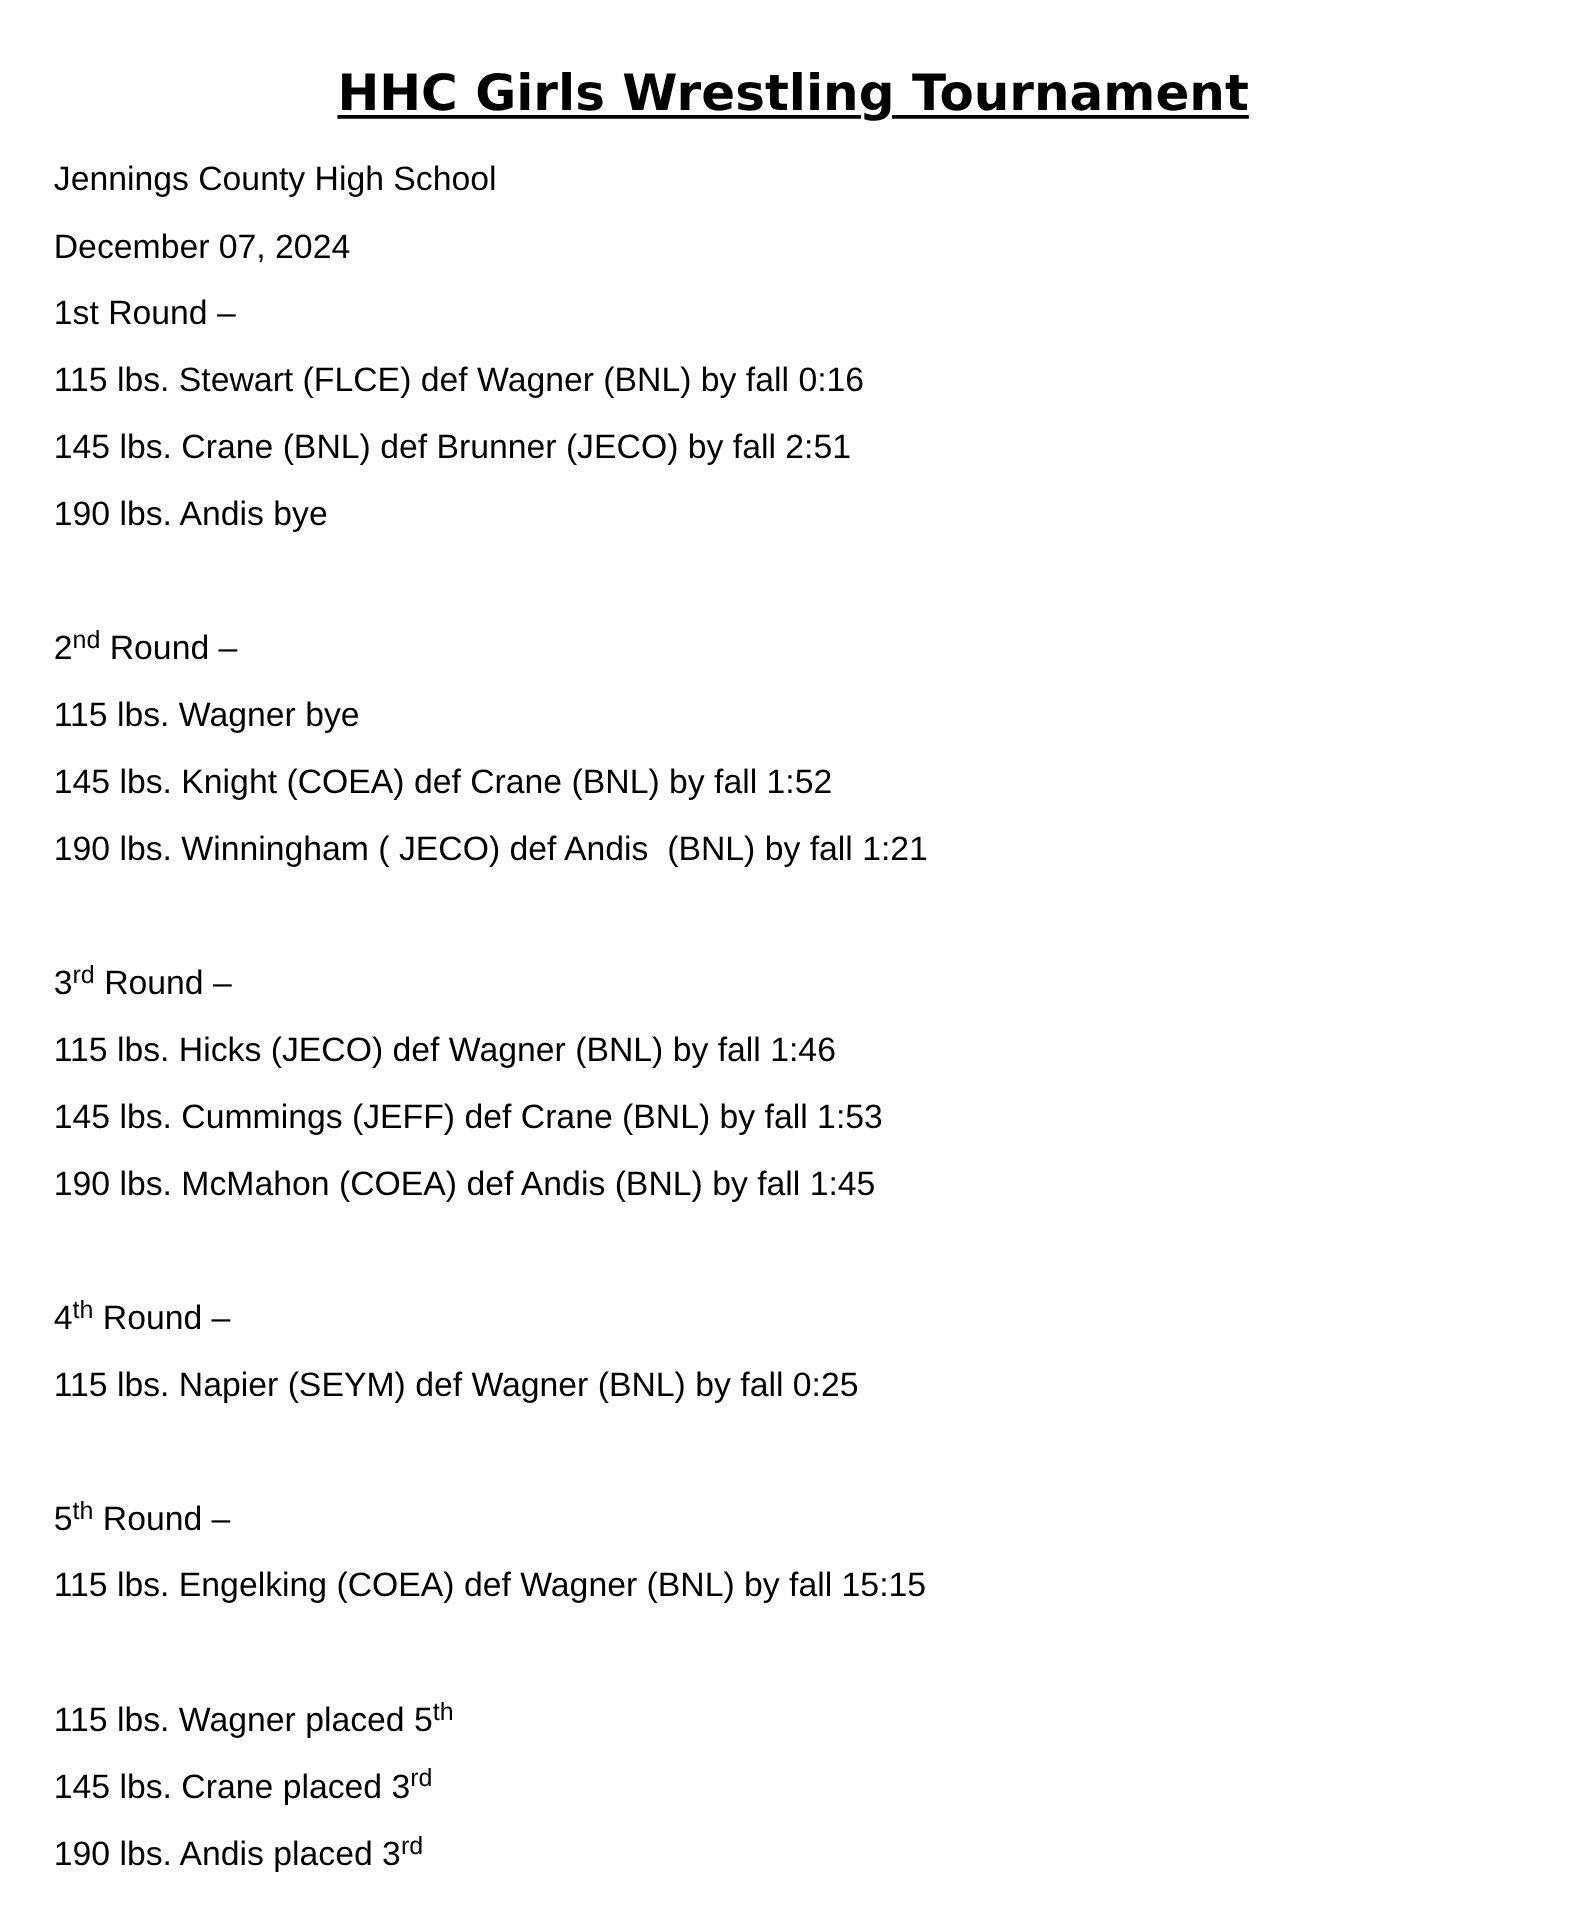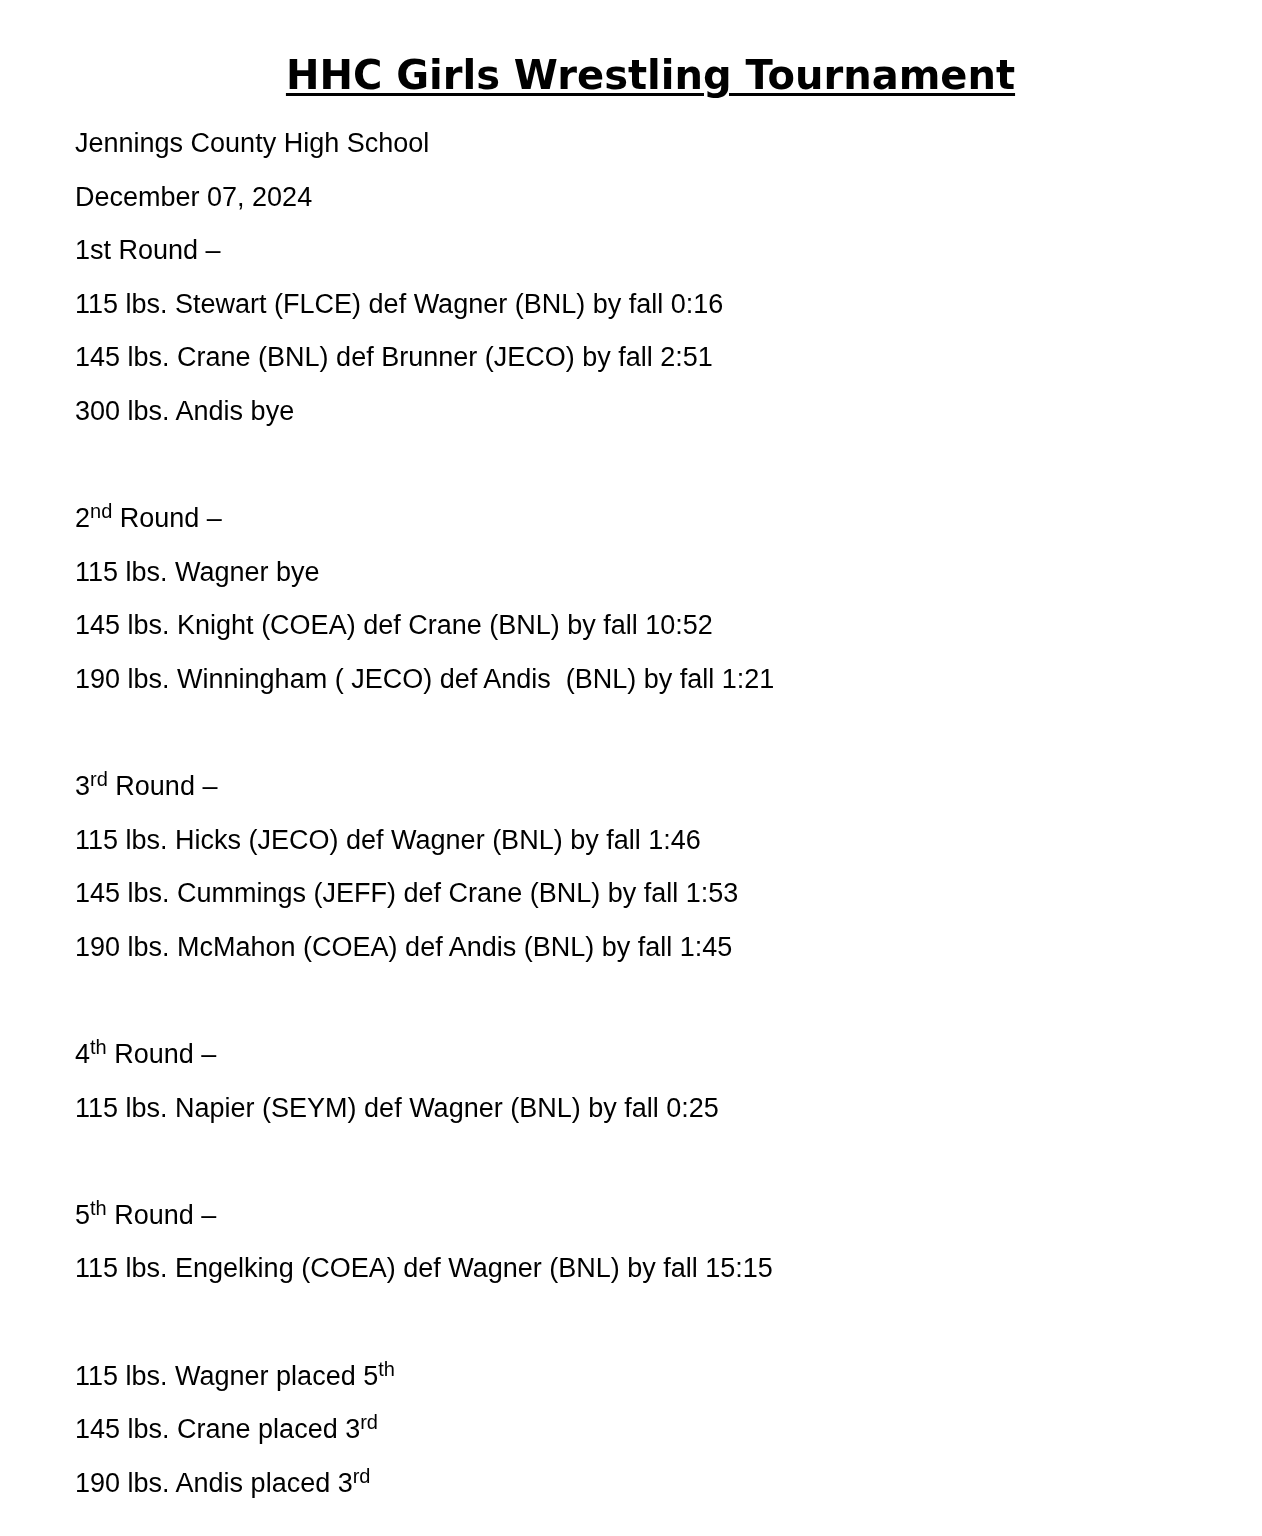--- a/index.html
+++ b/index.html
@@ -9,21 +9,20 @@
     color: #000000;
   }
   body {
     width: 1262px;
     height: 1536px;
     overflow: hidden;
     font-family: "DejaVu Sans", "Liberation Sans", sans-serif;
   }
   .page {
     padding: 52px 36px 0 43px;
-    margin-left: 32px;
   }
   .title {
     font-size: 40px;
     line-height: 46px;
     font-weight: 700;
     text-align: center;
     margin: 0 0 19px 0;
     text-decoration: underline;
     text-decoration-thickness: 3px;
     text-underline-offset: 4px;
@@ -50,27 +49,27 @@
 <div class="page">
 
   <h1 class="title">HHC Girls Wrestling Tournament</h1>
 
   <p class="line">Jennings County High School</p>
   <p class="line">December 07, 2024</p>
 
   <p class="line"><span>1st</span><span class="sup"></span><span> Round –</span></p>
   <p class="line">115 lbs. Stewart (FLCE) def Wagner (BNL) by fall 0:16</p>
   <p class="line">145 lbs. Crane (BNL) def Brunner (JECO) by fall 2:51</p>
-  <p class="line">300 lbs. Andis bye</p>
+  <p class="line">190 lbs. Andis bye</p>
 
   <p class="line">&nbsp;</p>
 
   <p class="line"><span>2</span><span class="sup">nd</span><span> Round –</span></p>
   <p class="line">115 lbs. Wagner bye</p>
-  <p class="line">145 lbs. Knight (COEA) def Crane (BNL) by fall 10:52</p>
+  <p class="line">145 lbs. Knight (COEA) def Crane (BNL) by fall 1:52</p>
   <p class="line">190 lbs. Winningham ( JECO) def Andis  (BNL) by fall 1:21</p>
 
   <p class="line">&nbsp;</p>
 
   <p class="line"><span>3</span><span class="sup">rd</span><span> Round –</span></p>
   <p class="line">115 lbs. Hicks (JECO) def Wagner (BNL) by fall 1:46</p>
   <p class="line">145 lbs. Cummings (JEFF) def Crane (BNL) by fall 1:53</p>
   <p class="line">190 lbs. McMahon (COEA) def Andis (BNL) by fall 1:45</p>
 
   <p class="line">&nbsp;</p>

